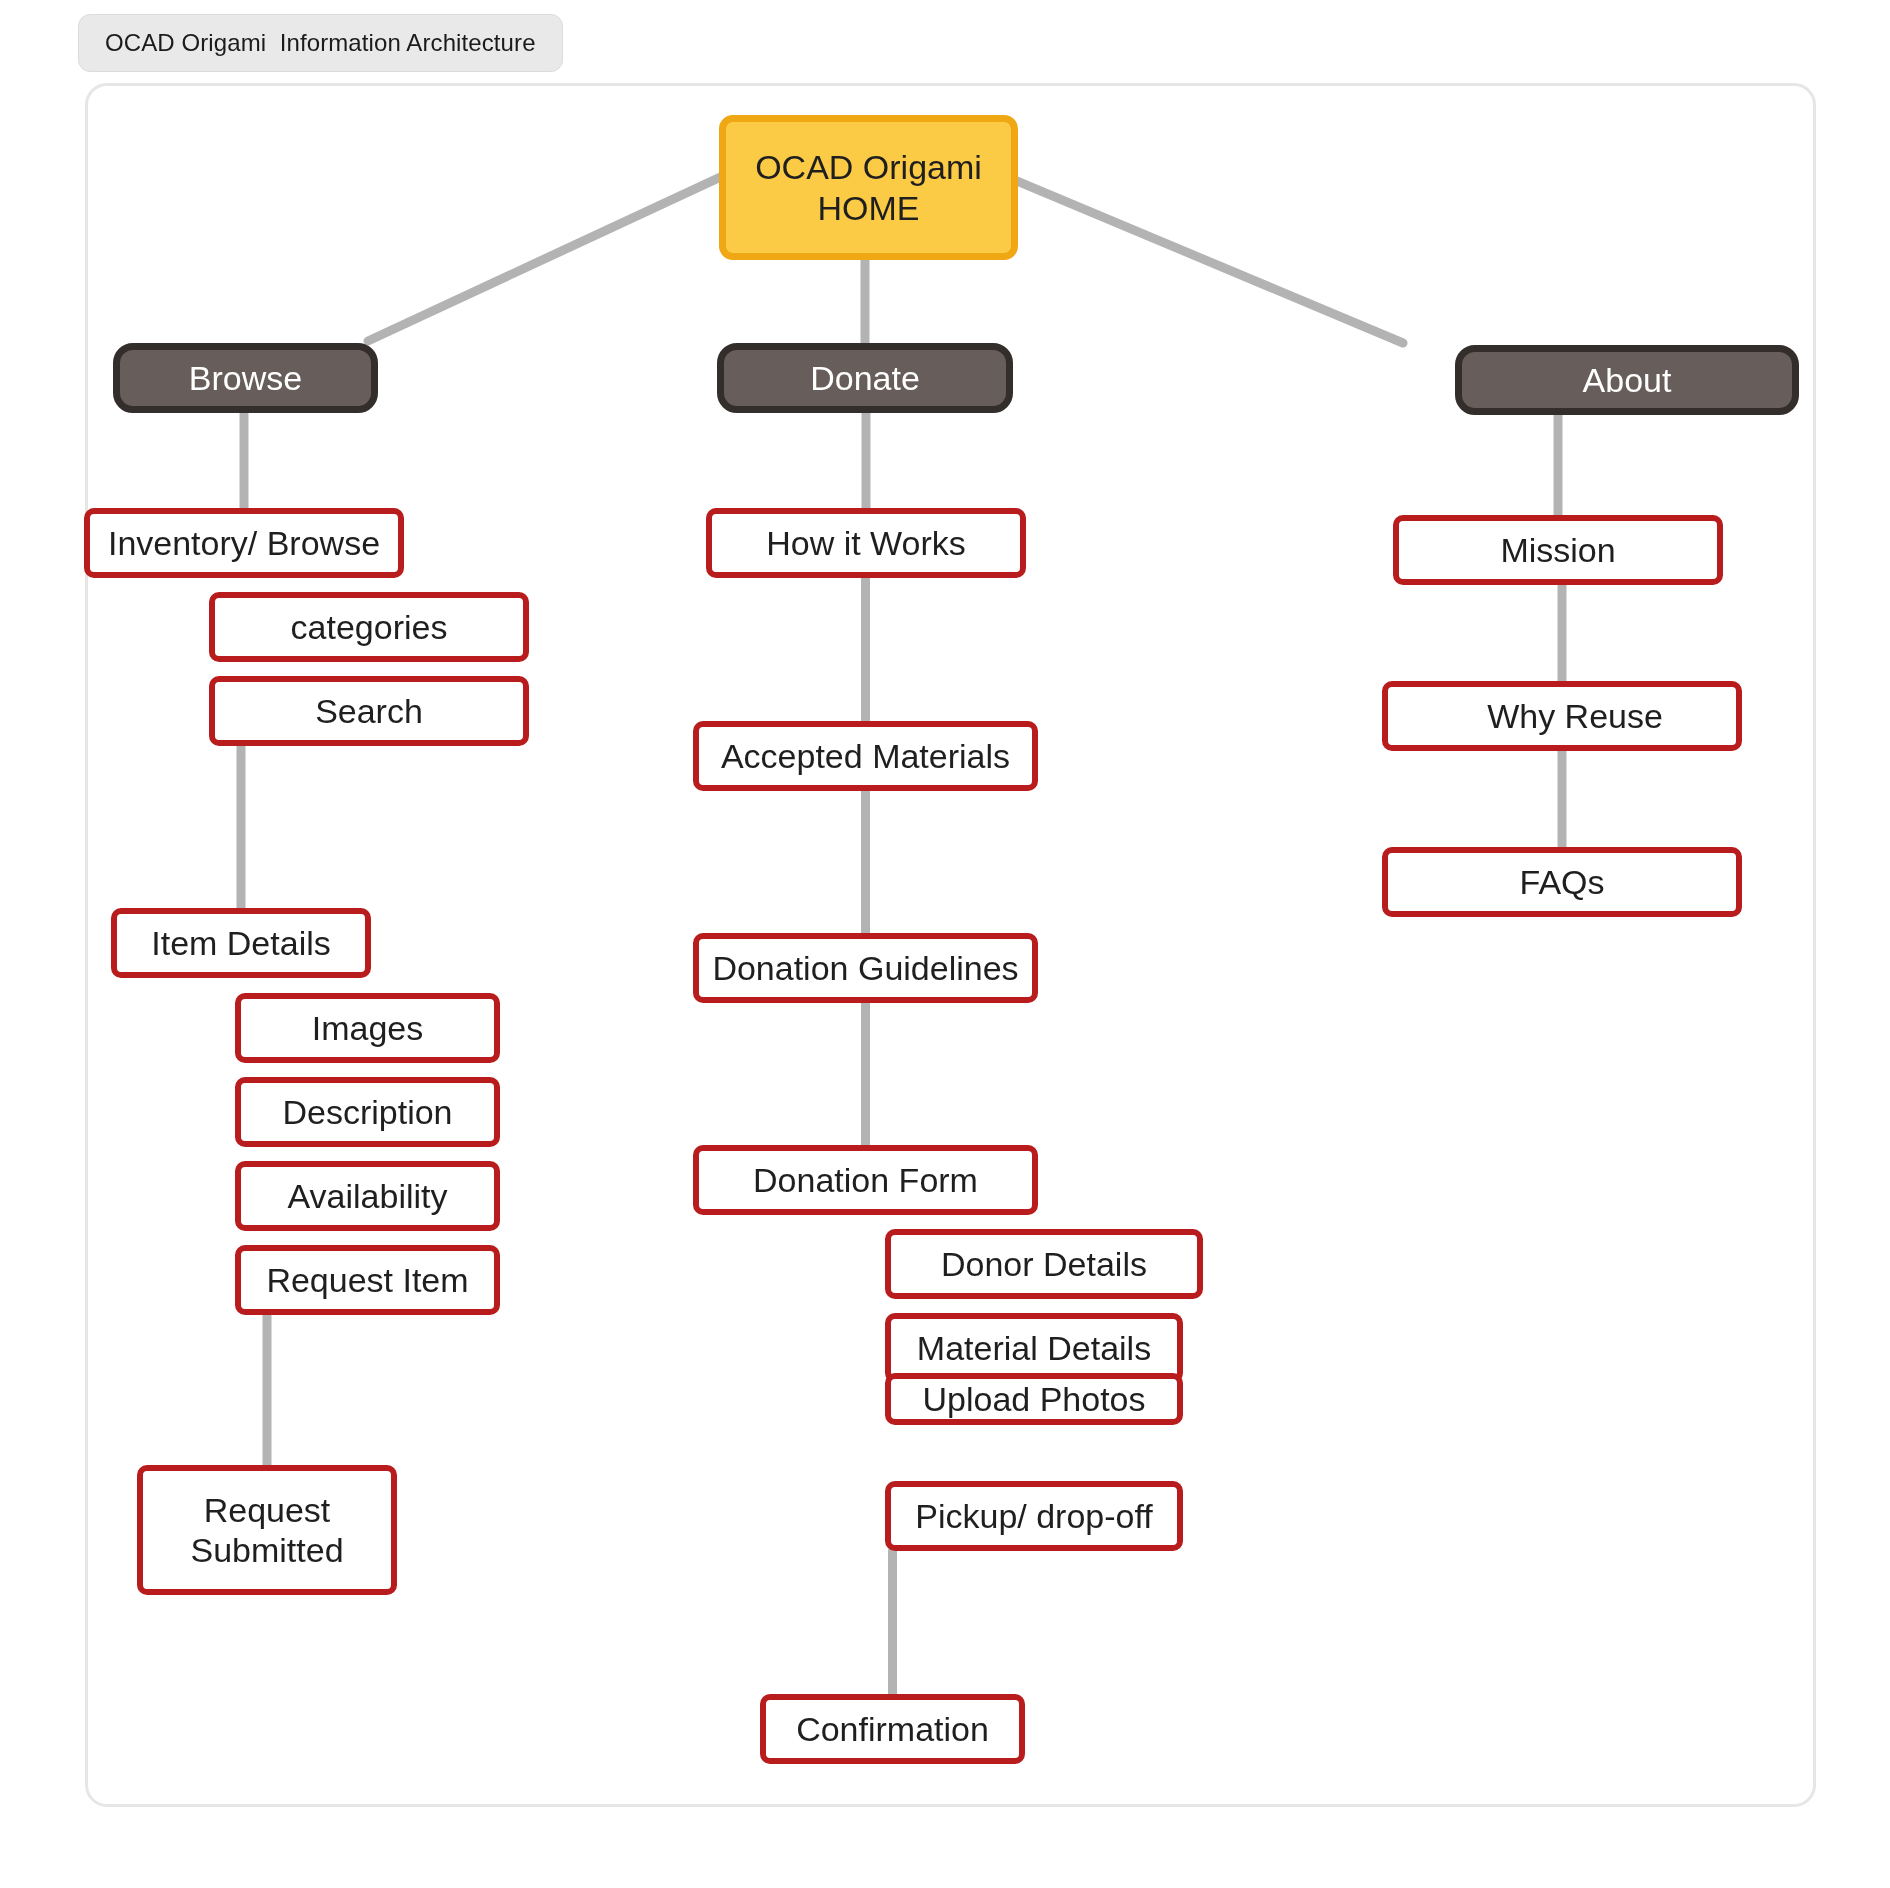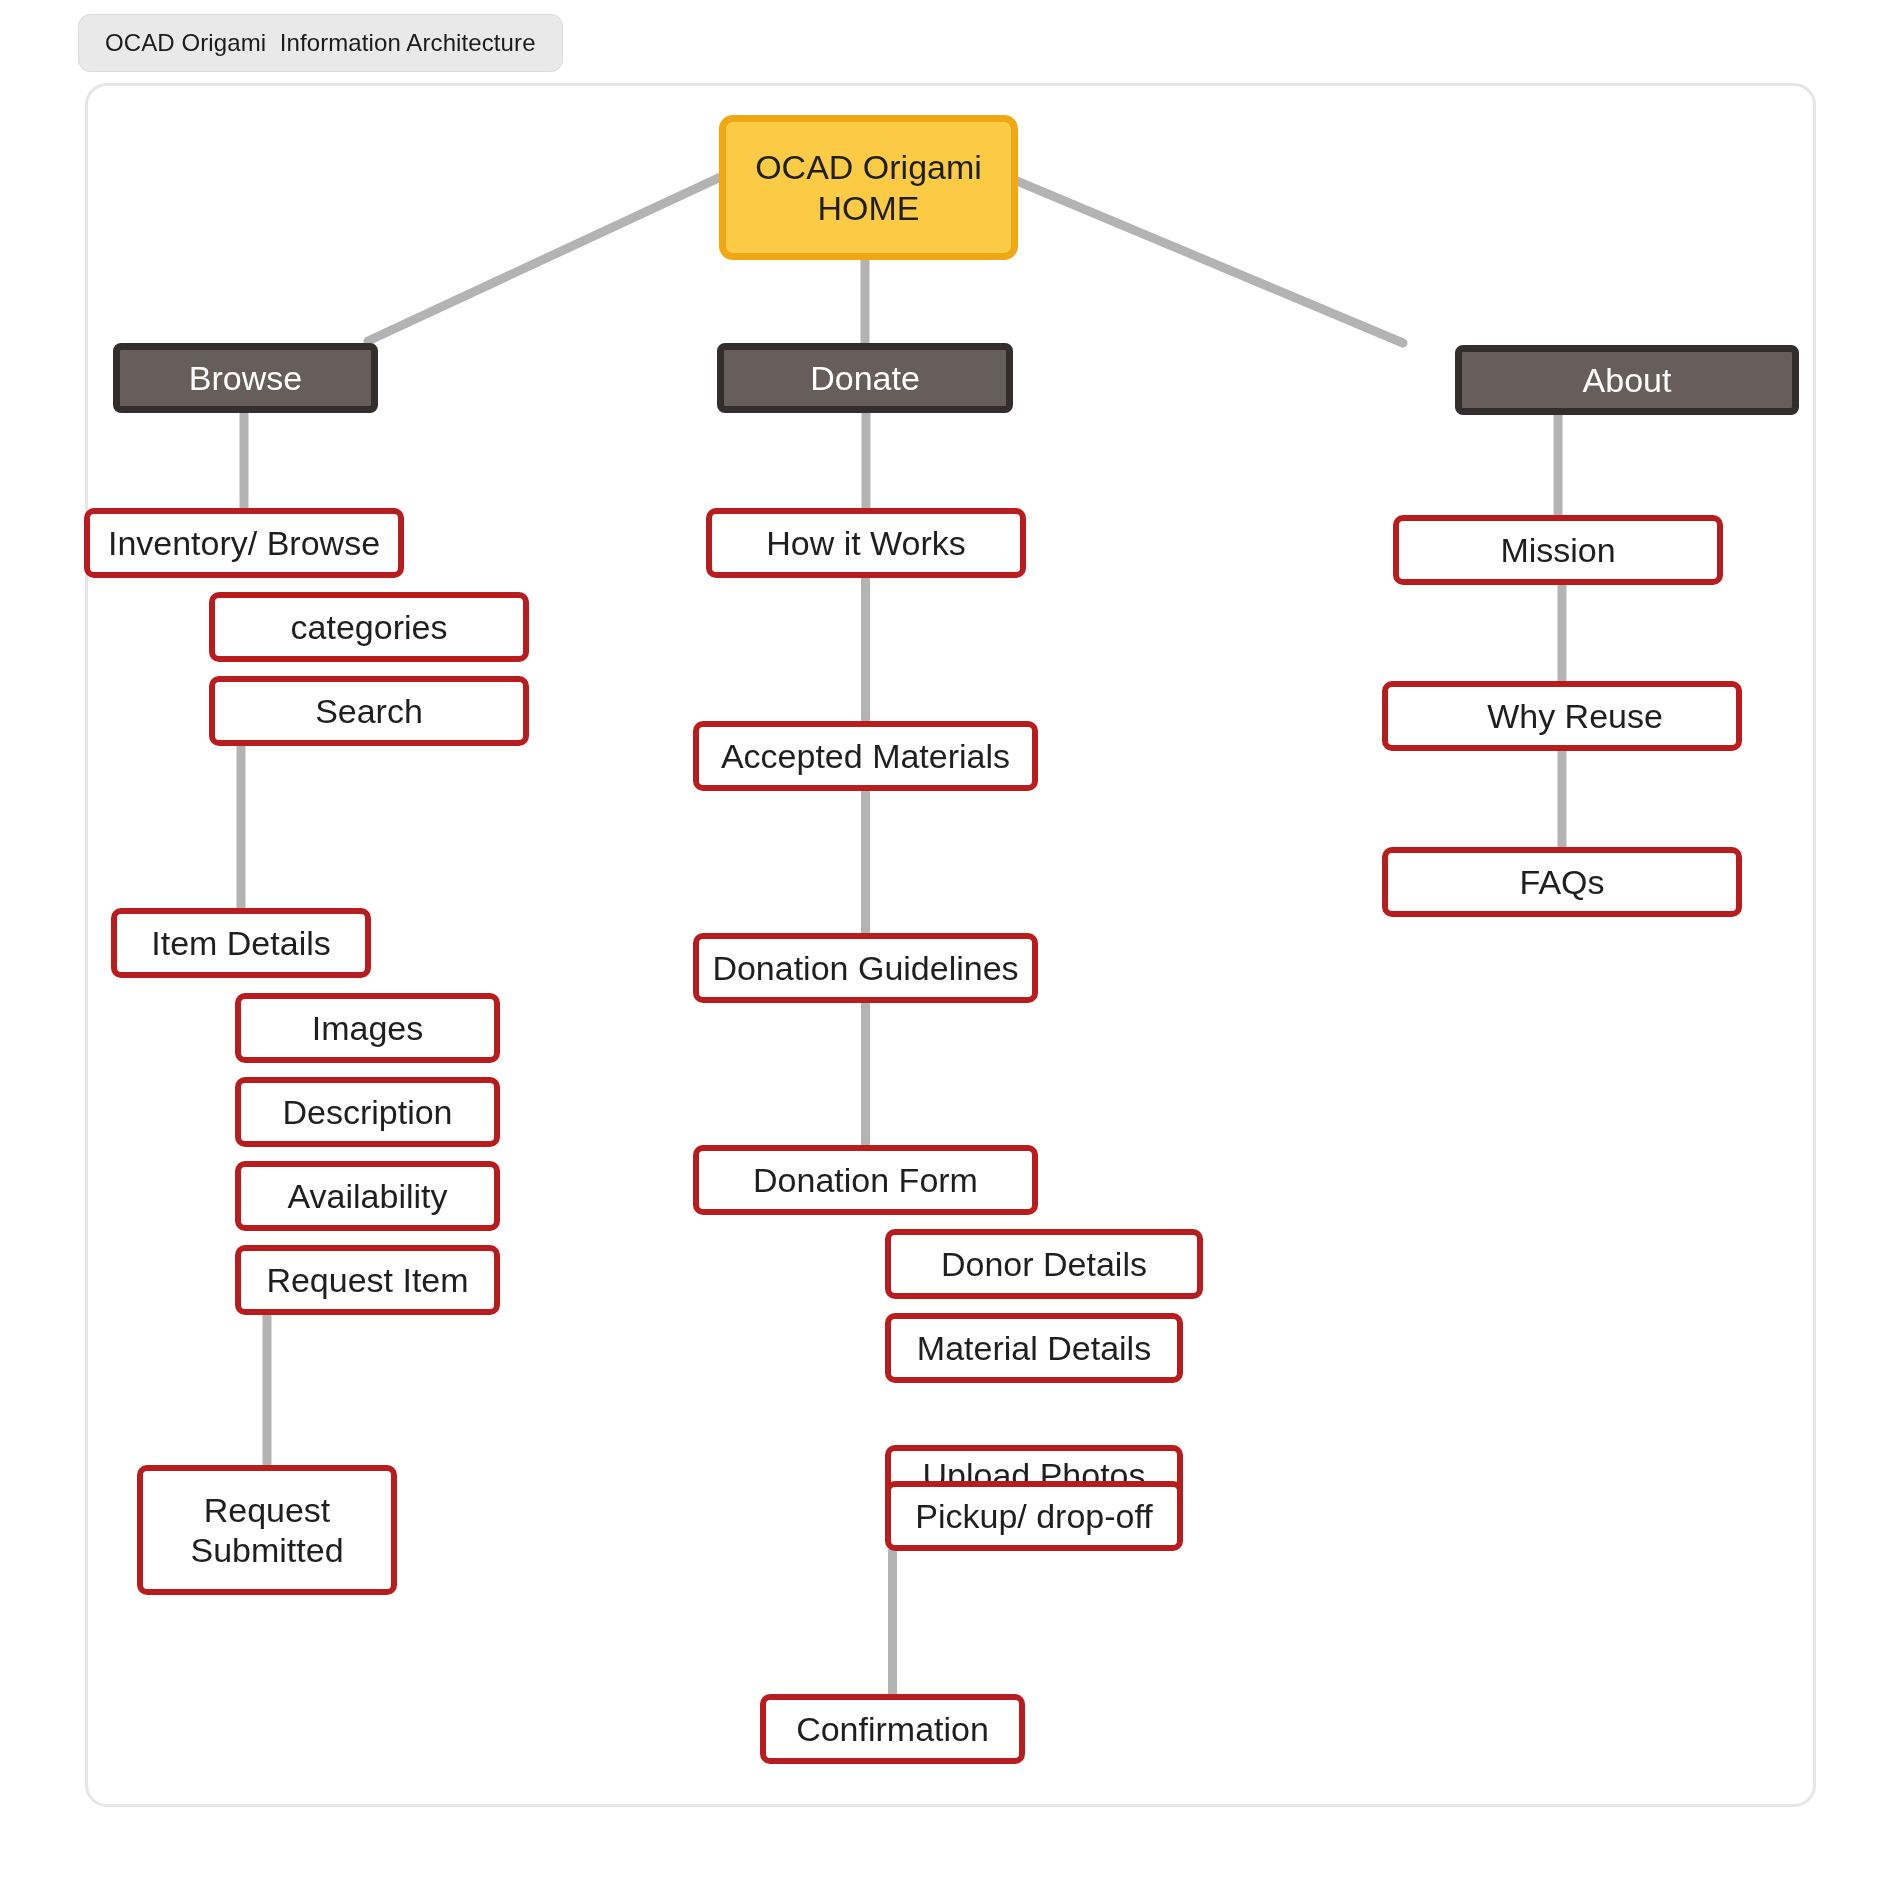--- a/index.html
+++ b/index.html
@@ -76,21 +76,21 @@
   }
   .node.root {
     background: #fccb45;
     border: 7px solid #efa713;
     border-radius: 14px;
     color: #1f1f1f;
   }
   .node.section {
     background: #675d5a;
     border: 7px solid #332e2b;
-    border-radius: 8px;
+    border-radius: 20px;
     color: #ffffff;
   }
 </style>
 </head>
 <body>
 
 <div id="root">
 
   <div class="title-chip">OCAD Origami  Information Architecture</div>
 
@@ -128,21 +128,21 @@
       <div class="node" style="left: 235px; top: 1161px; width: 265px; height: 70px;"><span>Availability</span></div>
       <div class="node" style="left: 235px; top: 1245px; width: 265px; height: 70px;"><span>Request Item</span></div>
       <div class="node" style="left: 137px; top: 1465px; width: 260px; height: 130px;"><span>Request
 Submitted</span></div>
       <div class="node" style="left: 706px; top: 508px; width: 320px; height: 70px;"><span>How it Works</span></div>
       <div class="node" style="left: 693px; top: 721px; width: 345px; height: 70px;"><span>Accepted Materials</span></div>
       <div class="node" style="left: 693px; top: 933px; width: 345px; height: 70px;"><span>Donation Guidelines</span></div>
       <div class="node" style="left: 693px; top: 1145px; width: 345px; height: 70px;"><span>Donation Form</span></div>
       <div class="node" style="left: 885px; top: 1229px; width: 318px; height: 70px;"><span>Donor Details</span></div>
       <div class="node" style="left: 885px; top: 1313px; width: 298px; height: 70px;"><span>Material Details</span></div>
-      <div class="node" style="left: 885px; top: 1445px; width: 298px; height: 60px;"><span>Upload Photos</span></div>
+      <div class="node" style="left: 885px; top: 1373px; width: 298px; height: 52px;"><span>Upload Photos</span></div>
       <div class="node" style="left: 885px; top: 1481px; width: 298px; height: 70px;"><span>Pickup/ drop-off</span></div>
       <div class="node" style="left: 760px; top: 1694px; width: 265px; height: 70px;"><span>Confirmation</span></div>
       <div class="node" style="left: 1393px; top: 515px; width: 330px; height: 70px;"><span>Mission</span></div>
       <div class="node" style="left: 1382px; top: 681px; width: 360px; height: 70px; padding-left: 36px;"><span>Why Reuse</span></div>
       <div class="node" style="left: 1382px; top: 847px; width: 360px; height: 70px;"><span>FAQs</span></div>
     </div>
 
 </div>
 
 </body></html>

